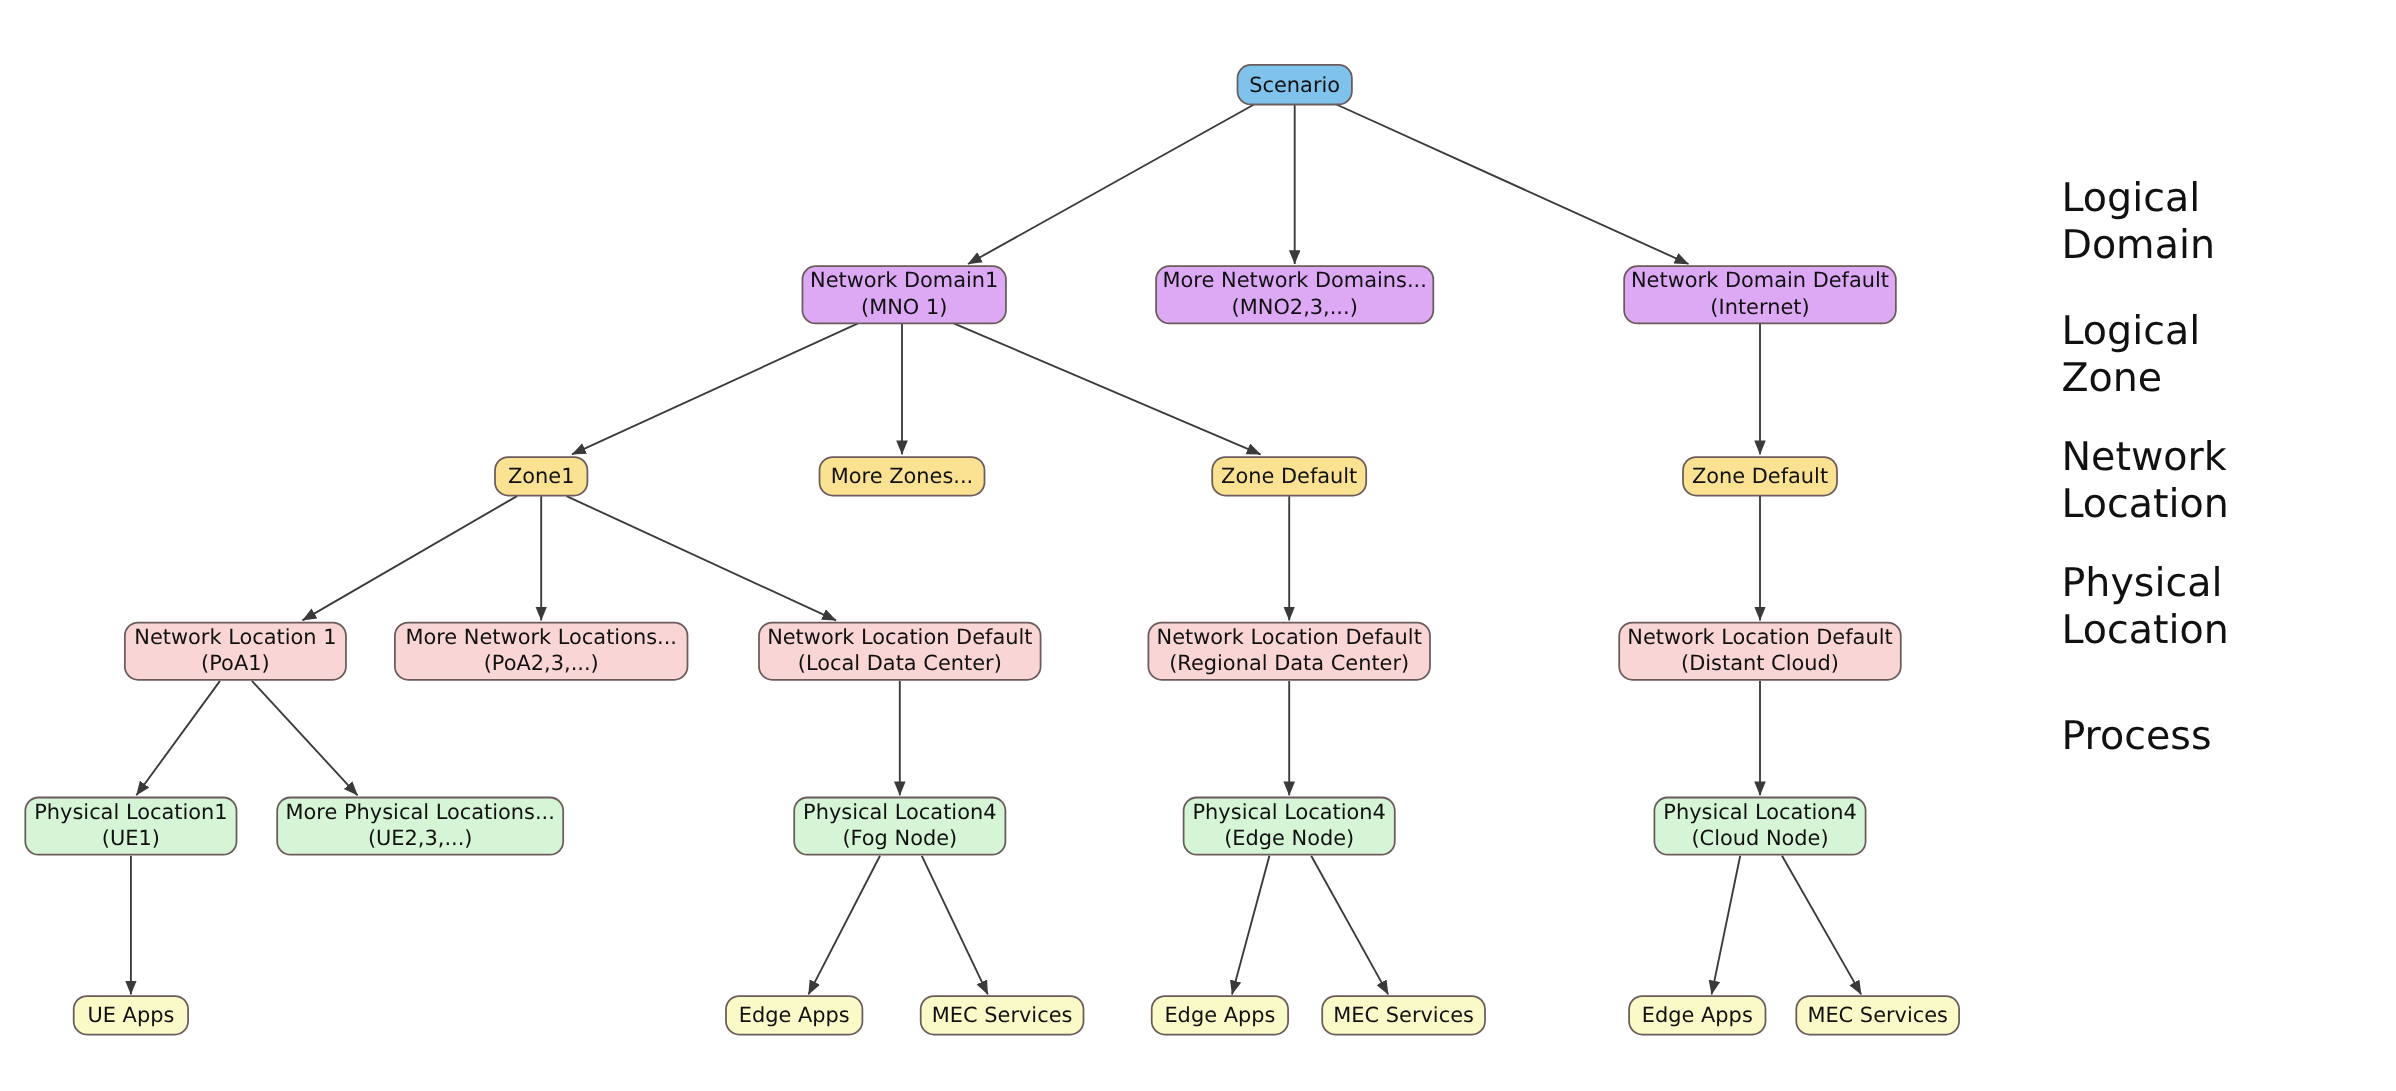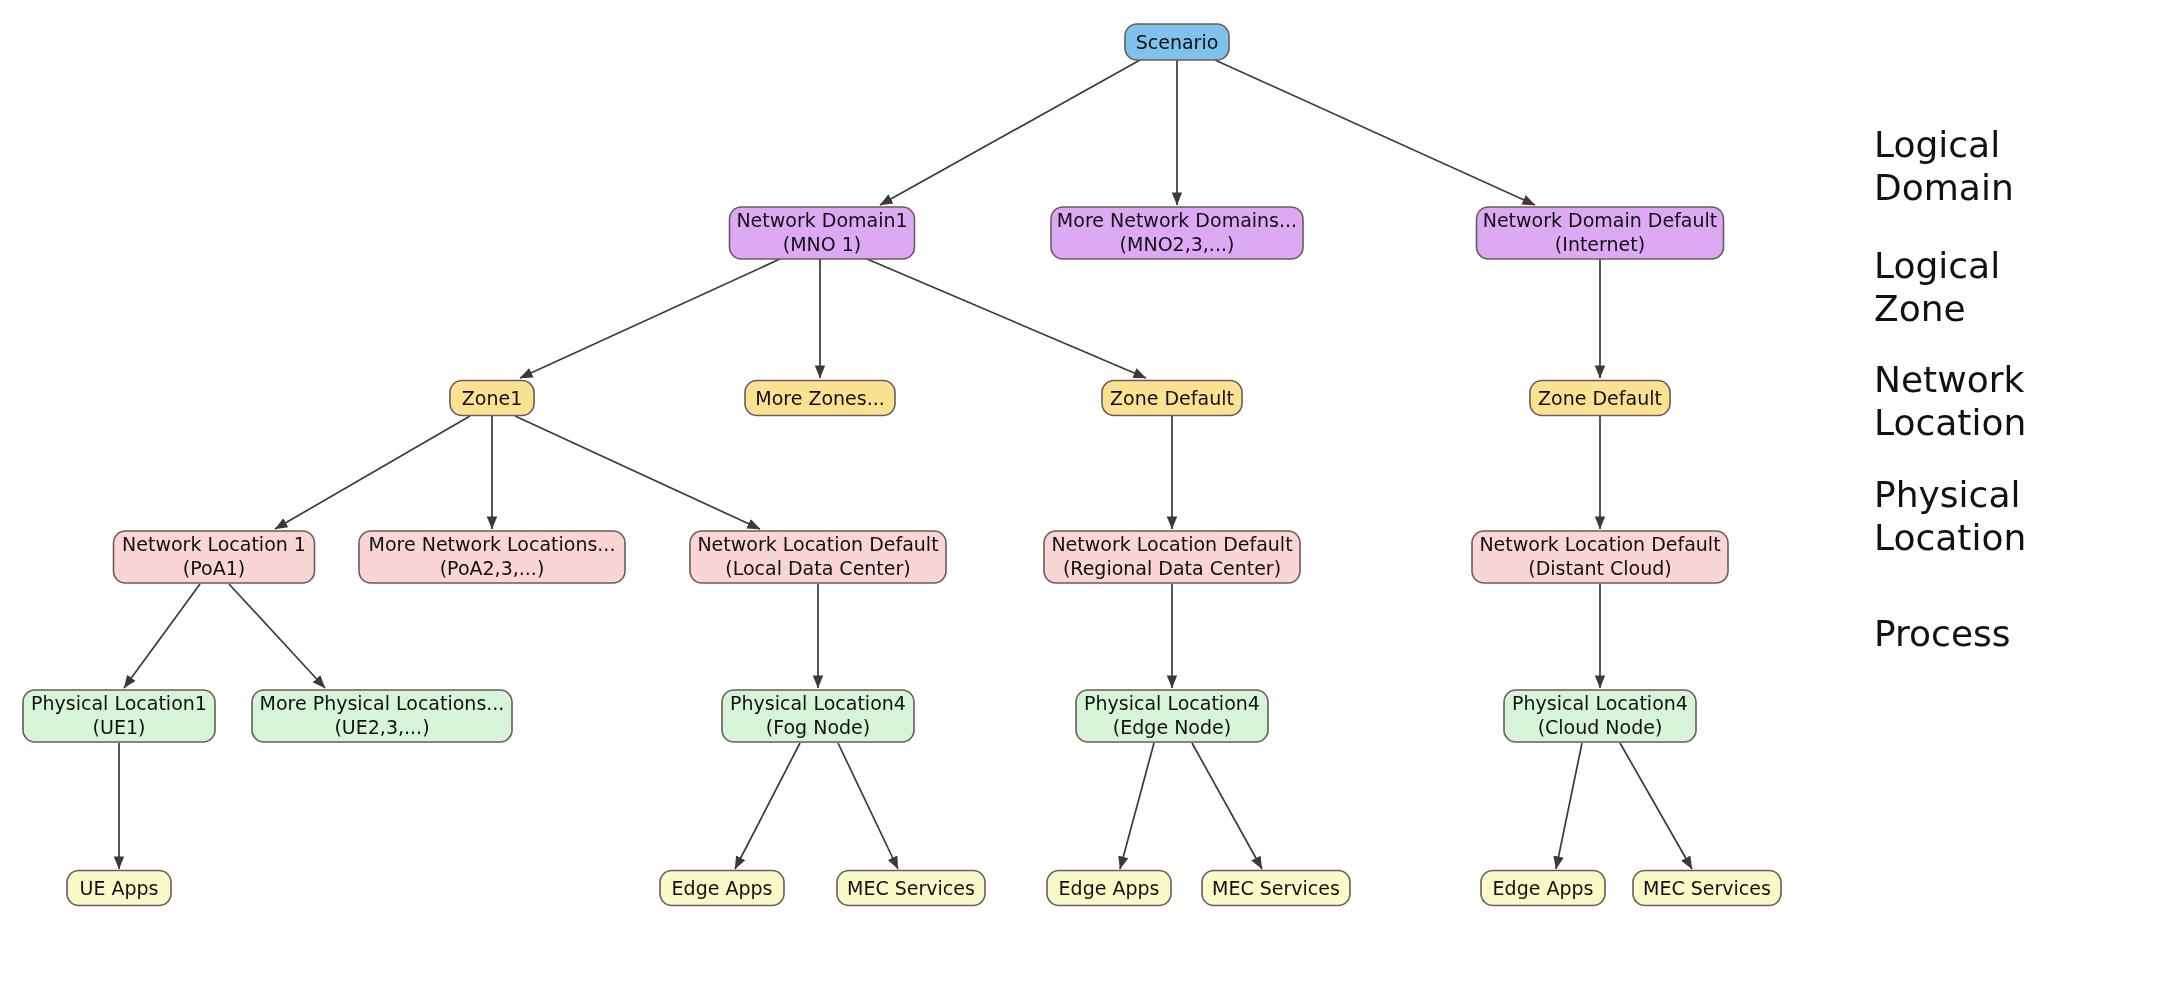--- a/index.html
+++ b/index.html
@@ -12,20 +12,21 @@
     width: 2178px;
     height: 992px;
     font-family: "DejaVu Sans", sans-serif;
     overflow: hidden;
     position: relative;
   }
   #diagram-root {
     position: relative;
     width: 2178px;
     height: 708px;
+    margin-top: 35px;
   }
   svg#hierarchy-svg {
     position: absolute;
     top: 0;
     left: 0;
     width: 2178px;
     height: 992px;
     display: block;
   }
   .node-rect {

